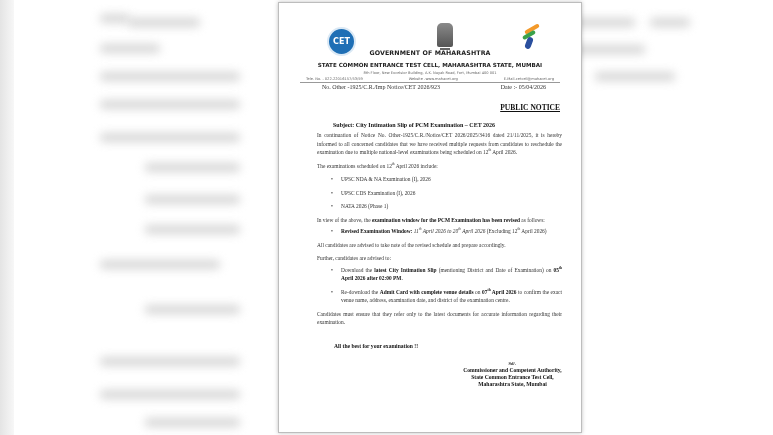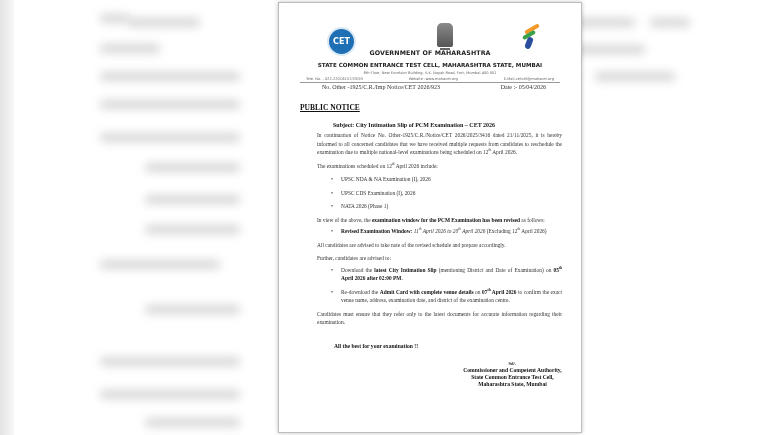--- a/index.html
+++ b/index.html
@@ -70,21 +70,21 @@
       text-align: center; font-family: "DejaVu Sans", sans-serif; font-size: 3.6px; color: #666; margin-top: 3px;
     }
     .contact-row {
       display: flex; justify-content: space-between; font-family: "DejaVu Sans", sans-serif; font-size: 3.6px; color: #666;
       margin-top: 2px; padding: 0 6px 1px 6px; border-bottom: 1px solid #999;
     }
     .ref-row {
       display: flex; justify-content: space-between; font-size: 6px; color: #333; padding: 1px 14px 0 22px;
     }
     .notice-title {
-      text-align: left; font-weight: bold; font-size: 7.5px; text-decoration: underline;
+      text-align: right; font-weight: bold; font-size: 7.5px; text-decoration: underline;
       margin-top: 13px; color: #111;
     }
     .subject {
       font-weight: bold; font-size: 6px; margin: 10px 0 3px 33px; color: #111;
     }
     .body-text {
       font-size: 5.4px; line-height: 8.5px; color: #333; padding: 0 0 0 17px; text-align: justify; width: 262px;
     }
     .body-text p { margin-bottom: 5px; }
     .body-text sup { font-size: 3.5px; line-height: 0; }

